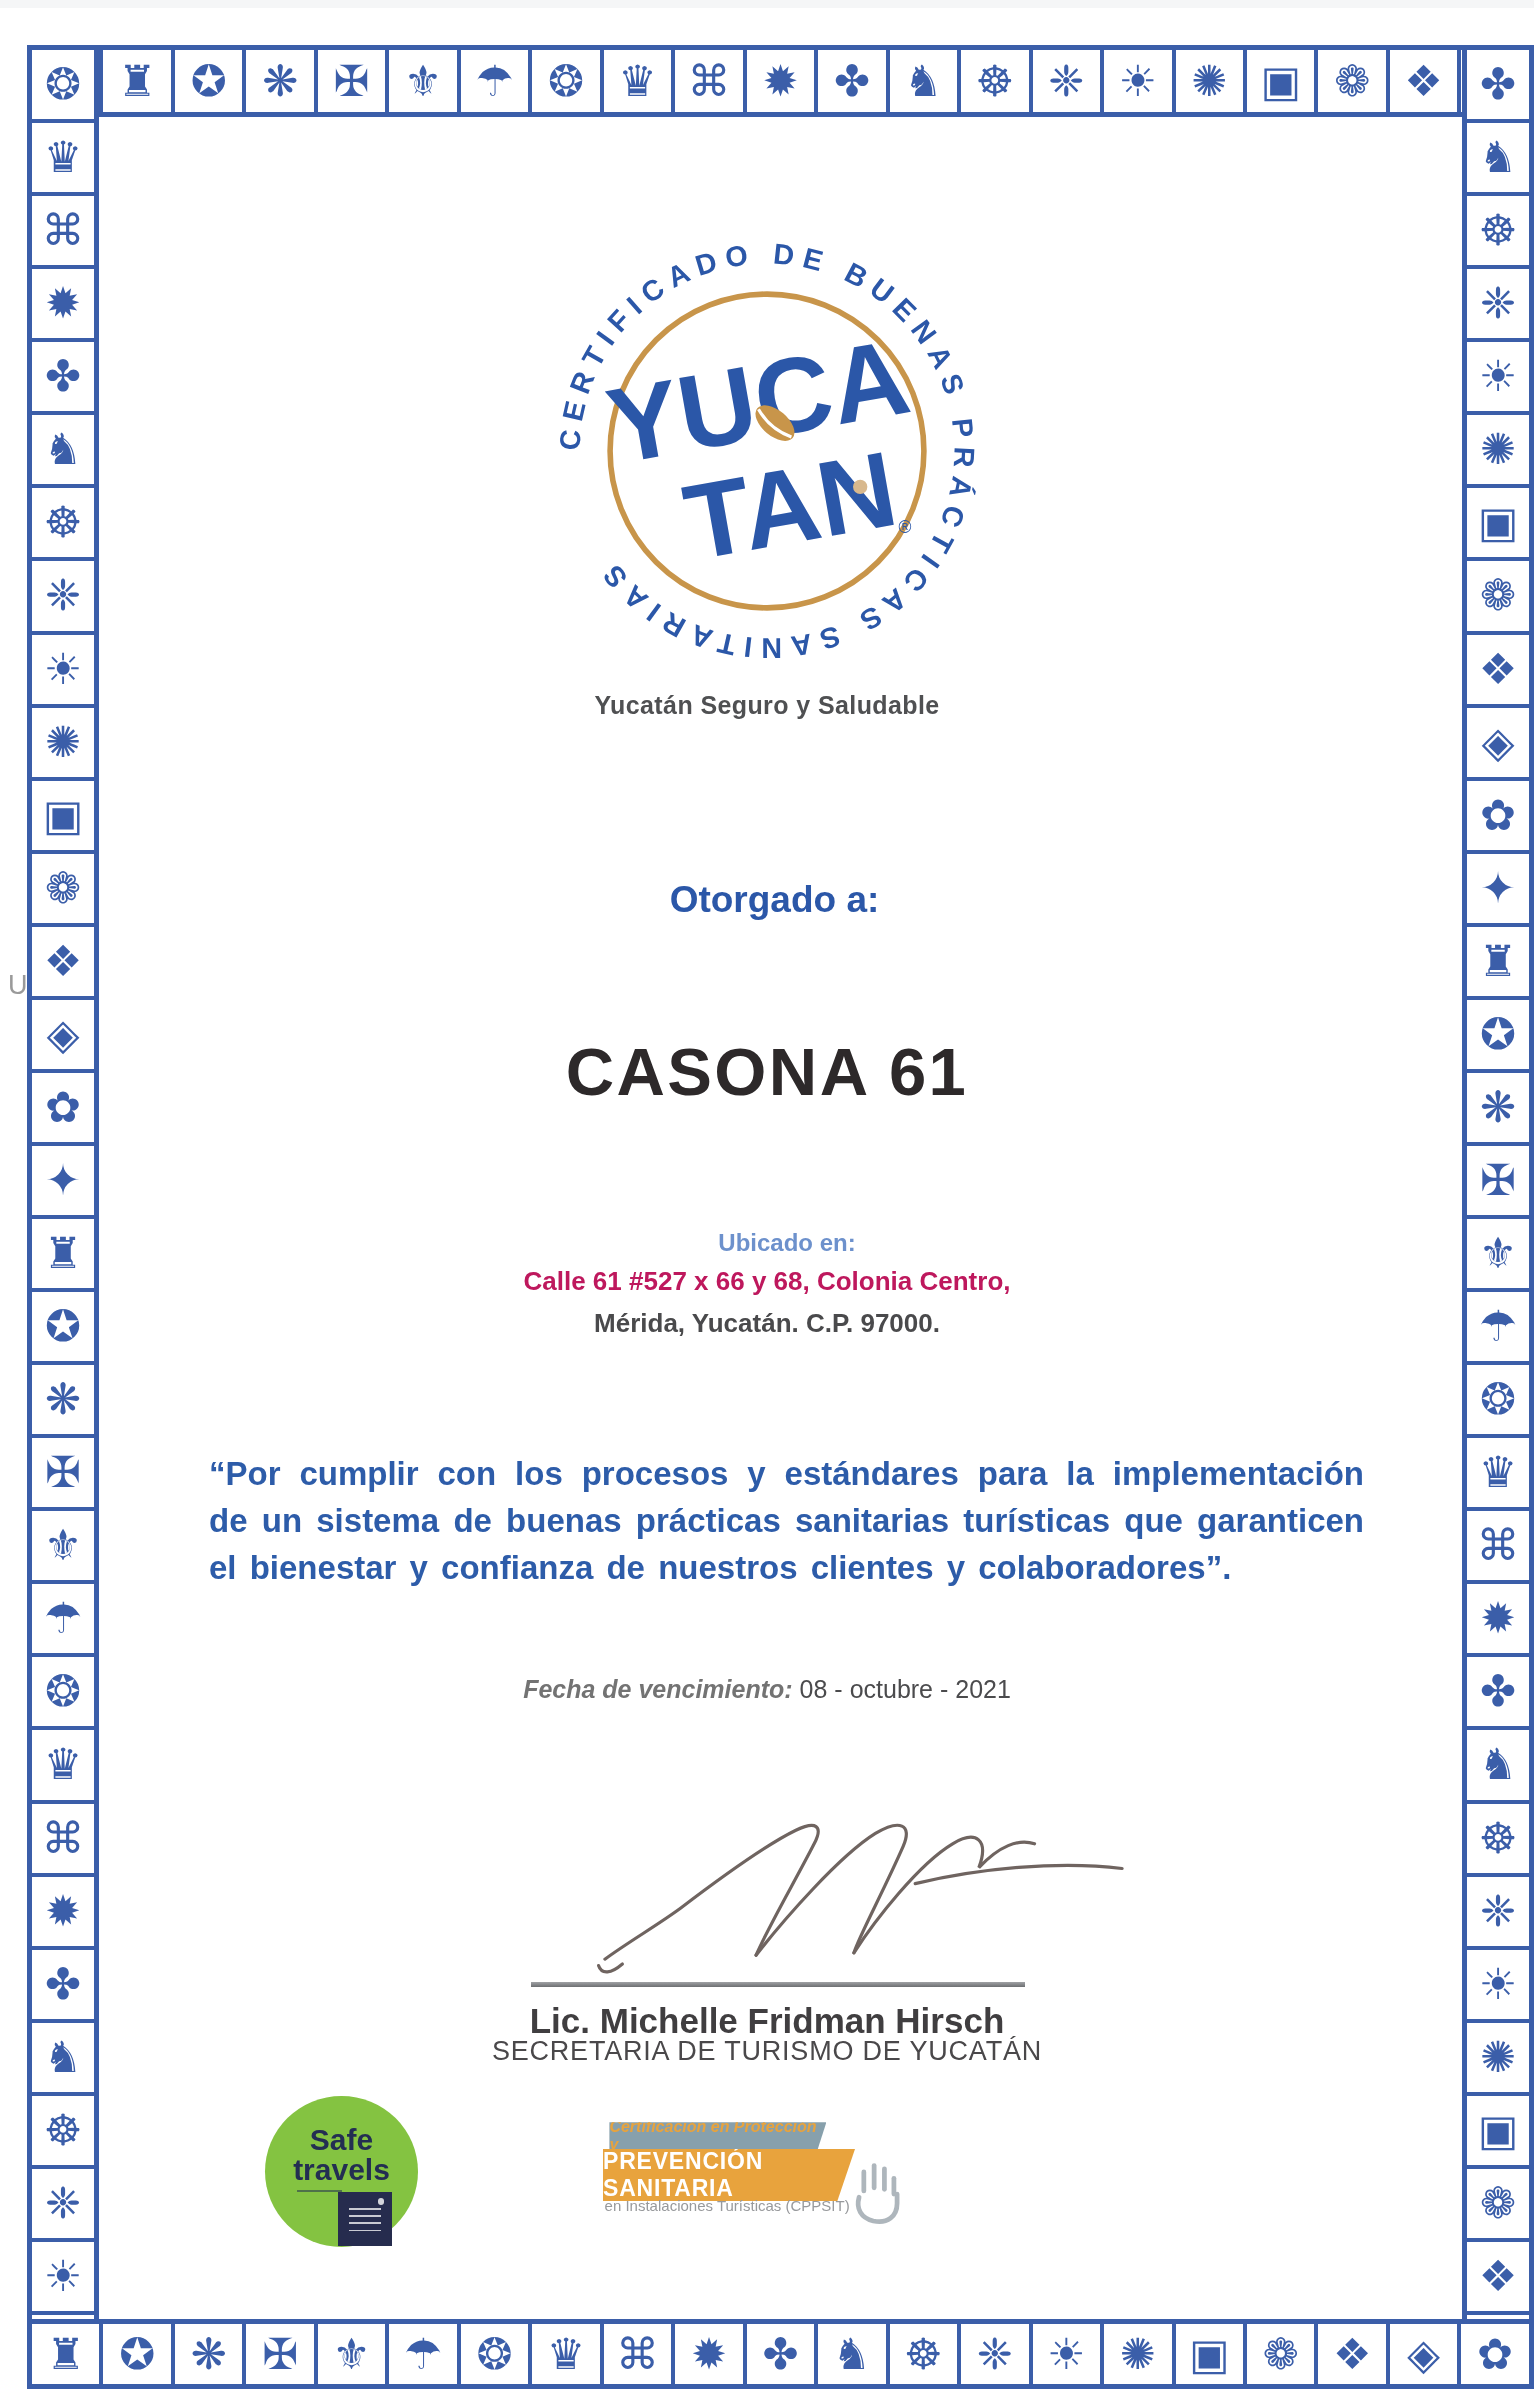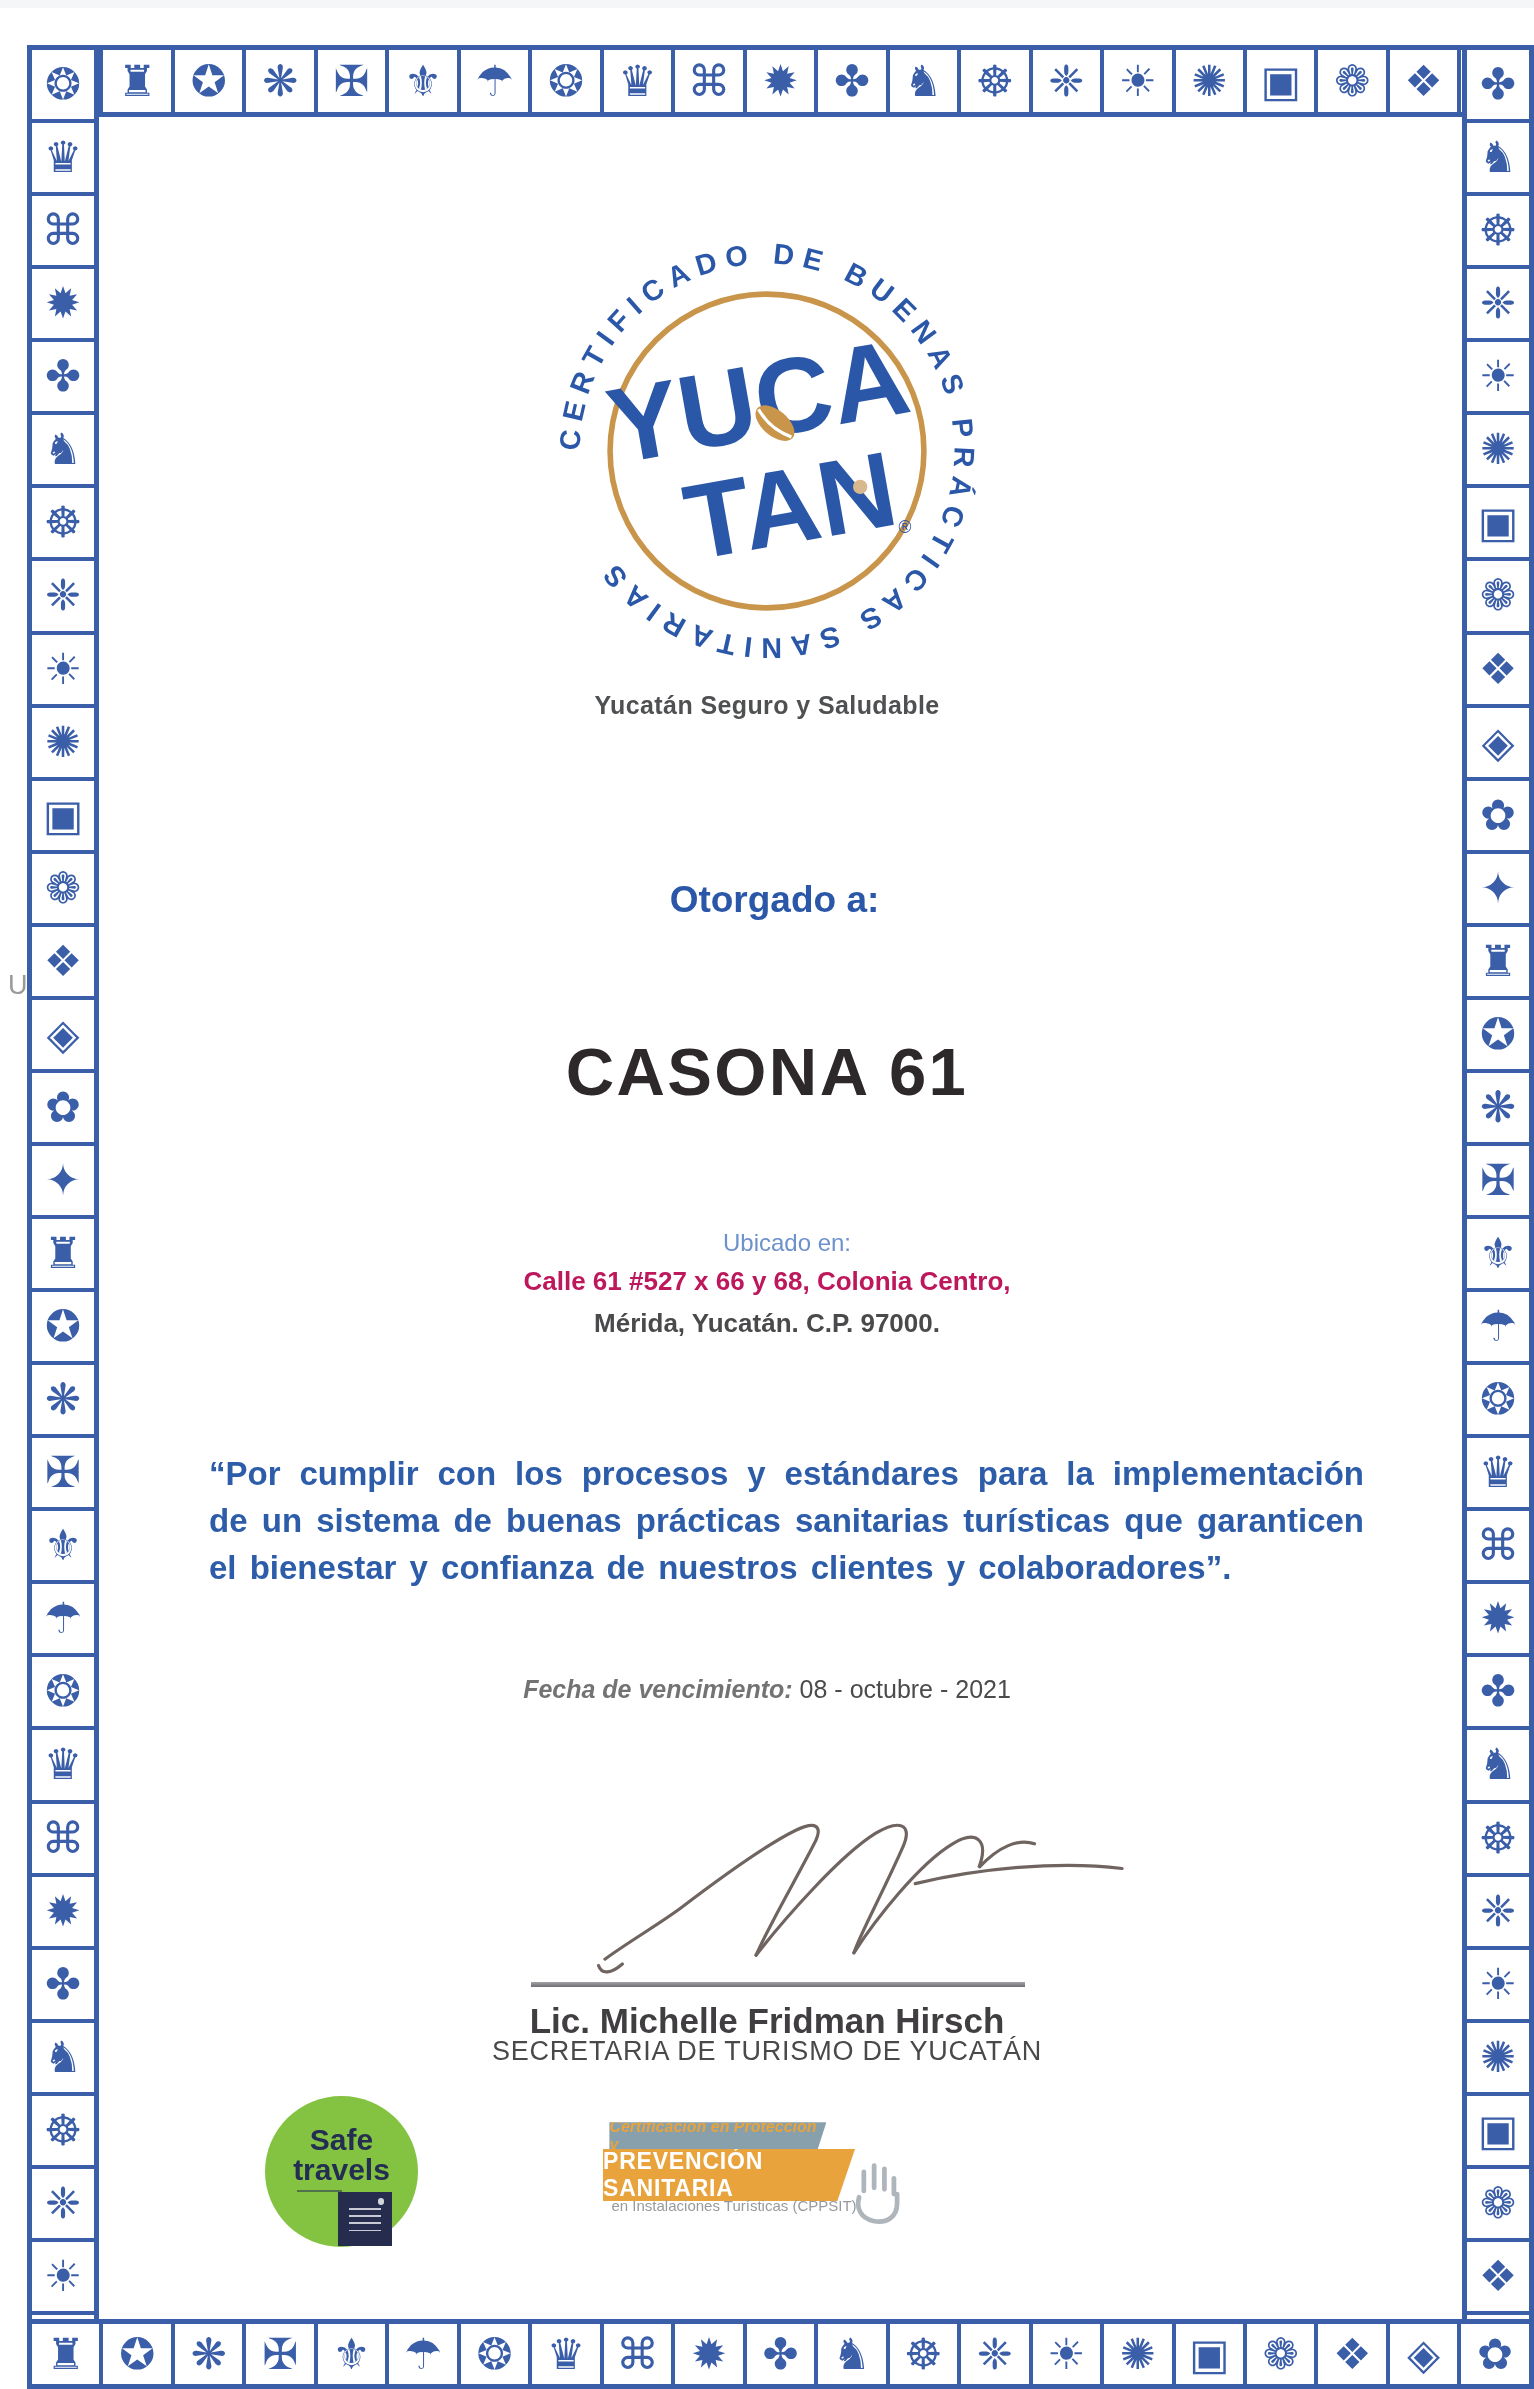--- a/index.html
+++ b/index.html
@@ -32,21 +32,21 @@
   .tagline{position:absolute; left:0; top:691px; width:100%; text-align:center;
            font-size:25px; font-weight:bold; color:#4f5052; letter-spacing:0.4px;}
 
   .awarded{position:absolute; left:0; top:879px; width:100%; text-align:center;
            font-size:37px; font-weight:bold; color:var(--brand-blue);padding-left:15px;}
 
   .recipient{position:absolute; left:0; top:1033px; width:100%; text-align:center;
              font-size:67px; font-weight:800; color:#2d292a; letter-spacing:2.4px;}
 
   .loc-label{position:absolute; left:0; top:1229px; width:100%; text-align:center;
-             font-size:24px; font-weight:normal; color:var(--light-blue);padding-left:40px;}
+             font-size:24px; font-weight:bold; color:var(--light-blue);padding-left:40px;}
   .addr1{position:absolute; left:0; top:1266px; width:100%; text-align:center;
          font-size:26px; font-weight:600; color:#be185d;}
   .addr2{position:absolute; left:0; top:1308px; width:100%; text-align:center;
          font-size:26px; font-weight:600; color:#4a4a4c;}
 
   .statement{position:absolute; left:209px; top:1450px; width:1155px;
              font-size:33px; font-weight:bold; color:var(--statement-blue);
              line-height:1.43; text-align:justify; word-spacing:4px;}
 
   .expiry{position:absolute; left:0; top:1675px; width:100%; text-align:center;
@@ -76,21 +76,21 @@
 
   .prev-badge{position:absolute; left:603px; top:2119px; width:303px; height:119px;}
   .pb-top{position:absolute; left:6.4px; top:3.2px; width:217px; height:27px; background:var(--badge-gray);
           color:var(--badge-gold); font-style:italic; font-weight:bold; font-size:16px;
           display:flex; align-items:center; justify-content:center;
           clip-path:polygon(0 0,100% 0,96% 100%,0 100%);}
   .pb-main{position:absolute; left:0; top:30px; width:252px; height:52px; background:var(--badge-gold);
            color:#fff; font-weight:800; font-size:23px; letter-spacing:0.8px;
            display:flex; align-items:center; justify-content:center;
            clip-path:polygon(0 0,100% 0,93% 100%,0 100%);}
-  .pb-bottom{position:absolute; left:1.6px; top:78px; width:252px; text-align:right;
+  .pb-bottom{position:absolute; left:1.6px; top:78px; width:252px; text-align:left;
              color:#97999c; font-size:15px;}
   .pb-hand{position:absolute; left:245px; top:40px;}
 
   .yuc-logo{position:absolute; left:1027px; top:2112px; width:342px; height:119px;}
   .yuc-pin{position:absolute; left:0; top:3.2px;}
   .yuc-top{position:absolute; left:102px; top:21px; width:231px; text-align:center;
            font-size:16.7px; font-weight:bold; color:var(--yucatan-navy);}
   .yuc-main{position:absolute; left:102px; top:35px; width:231px; text-align:center;
             font-size:48px; font-weight:800; color:var(--yucatan-navy);}
   .yuc-sub{position:absolute; left:102px; top:92px; width:231px; text-align:center;

